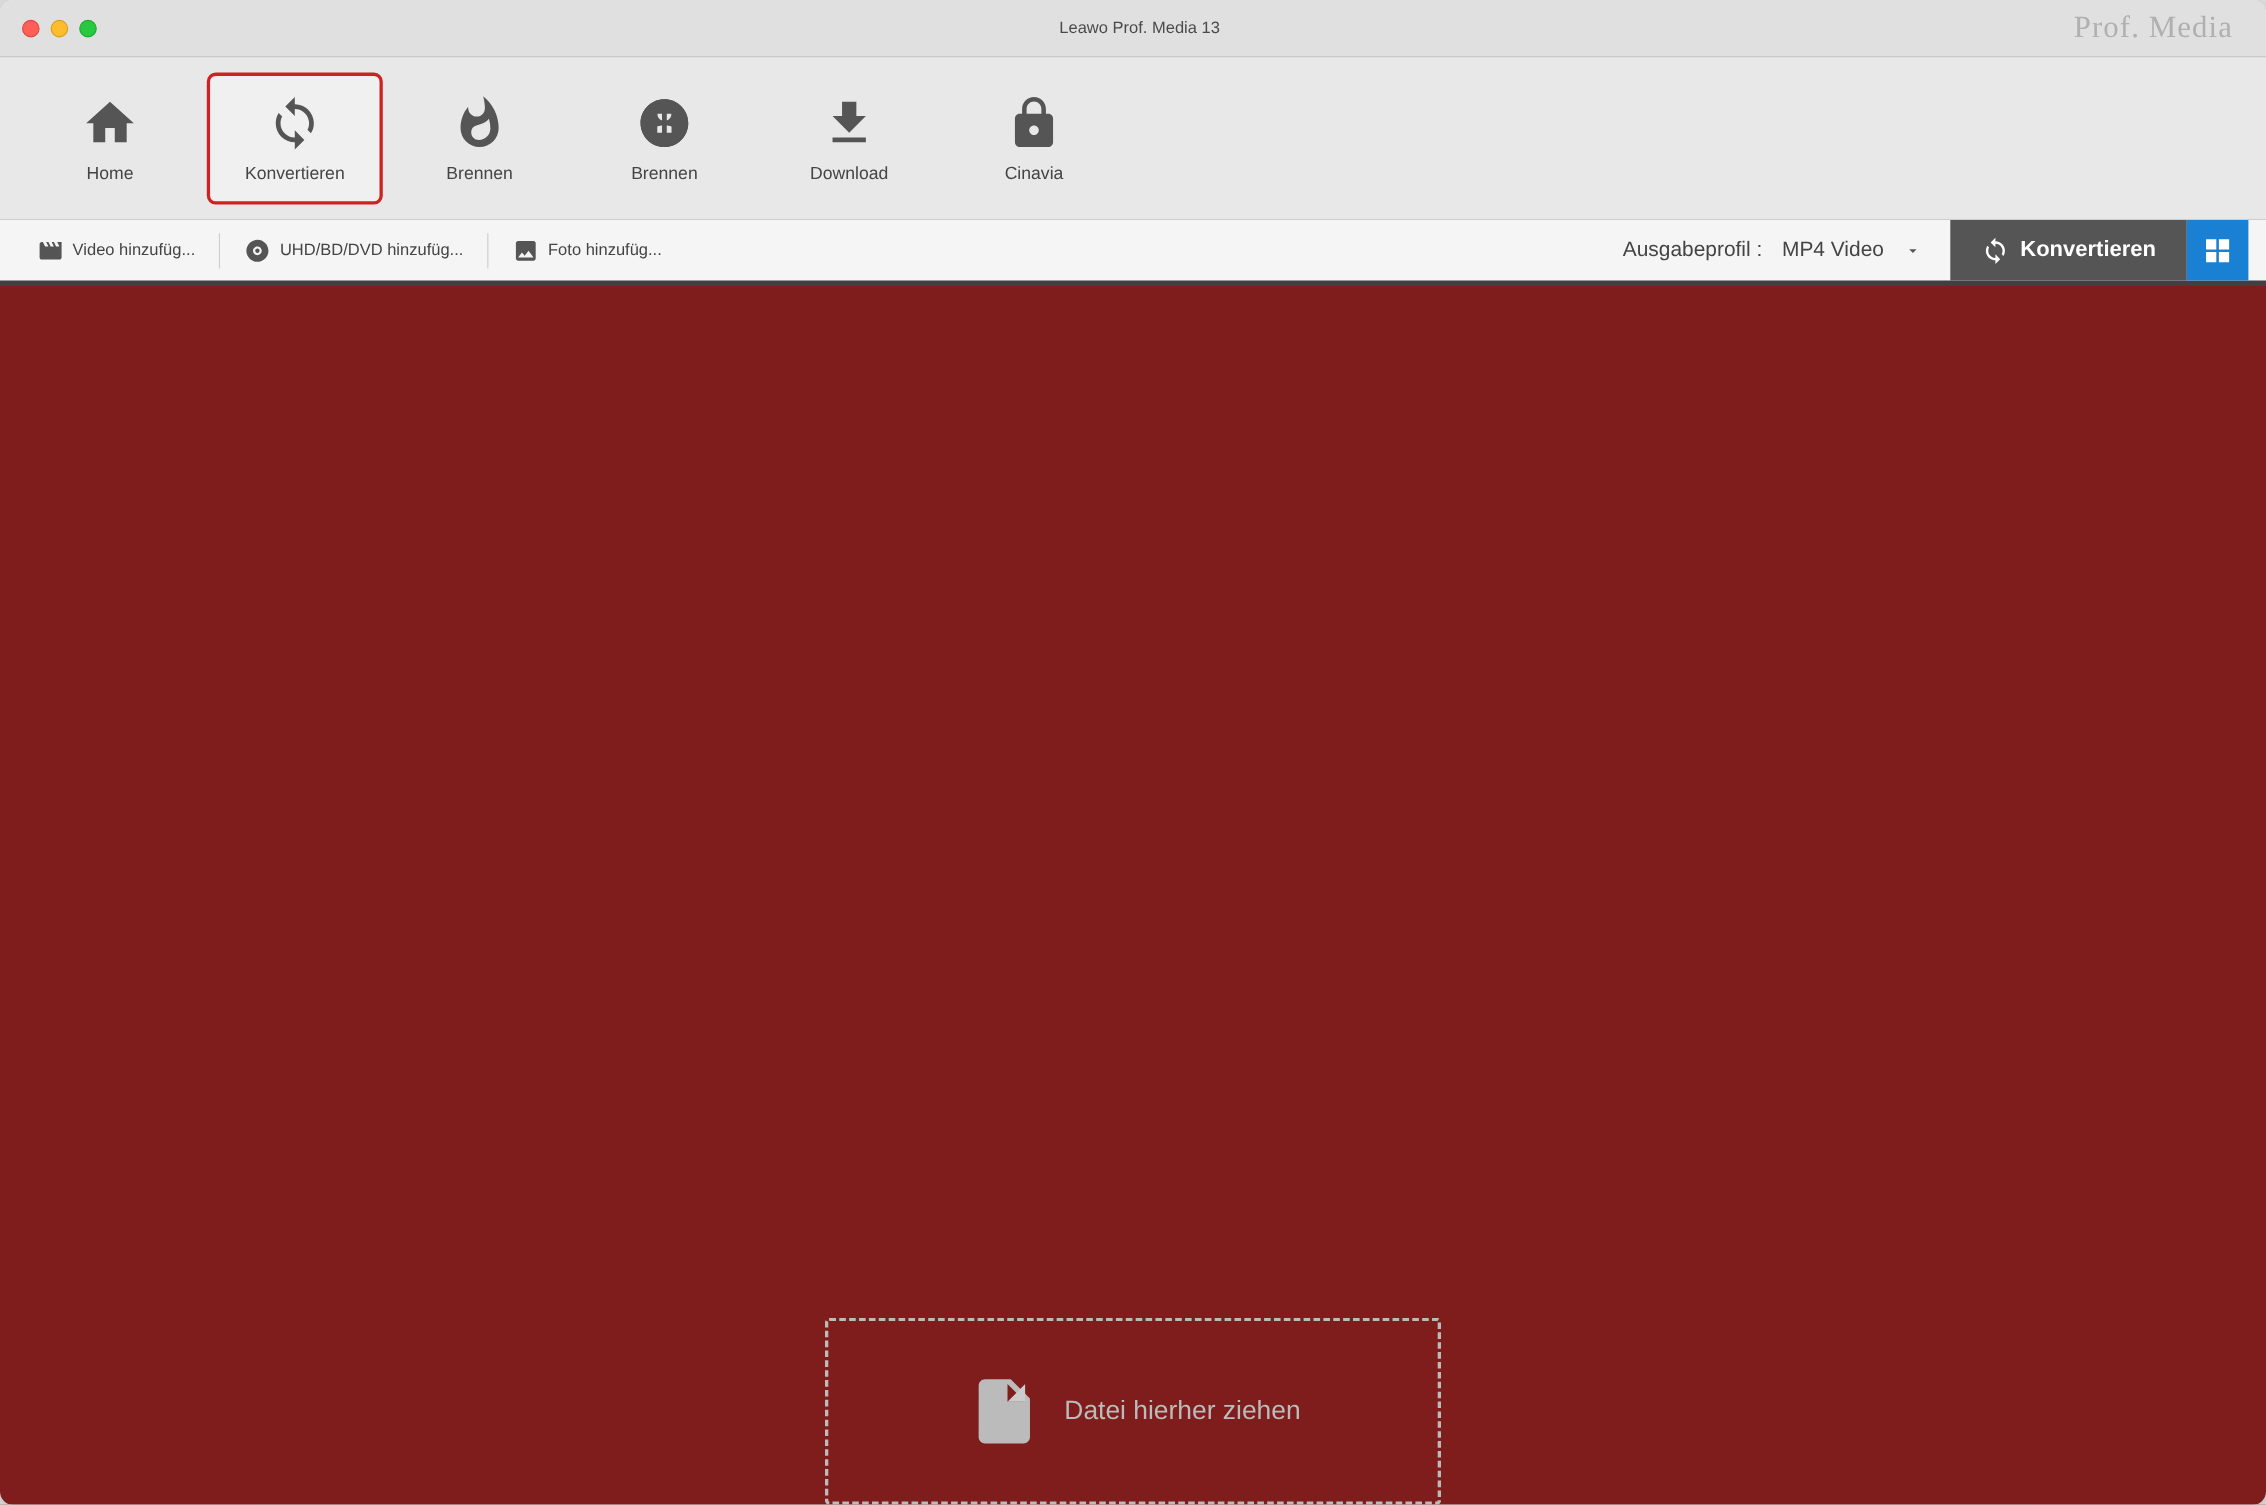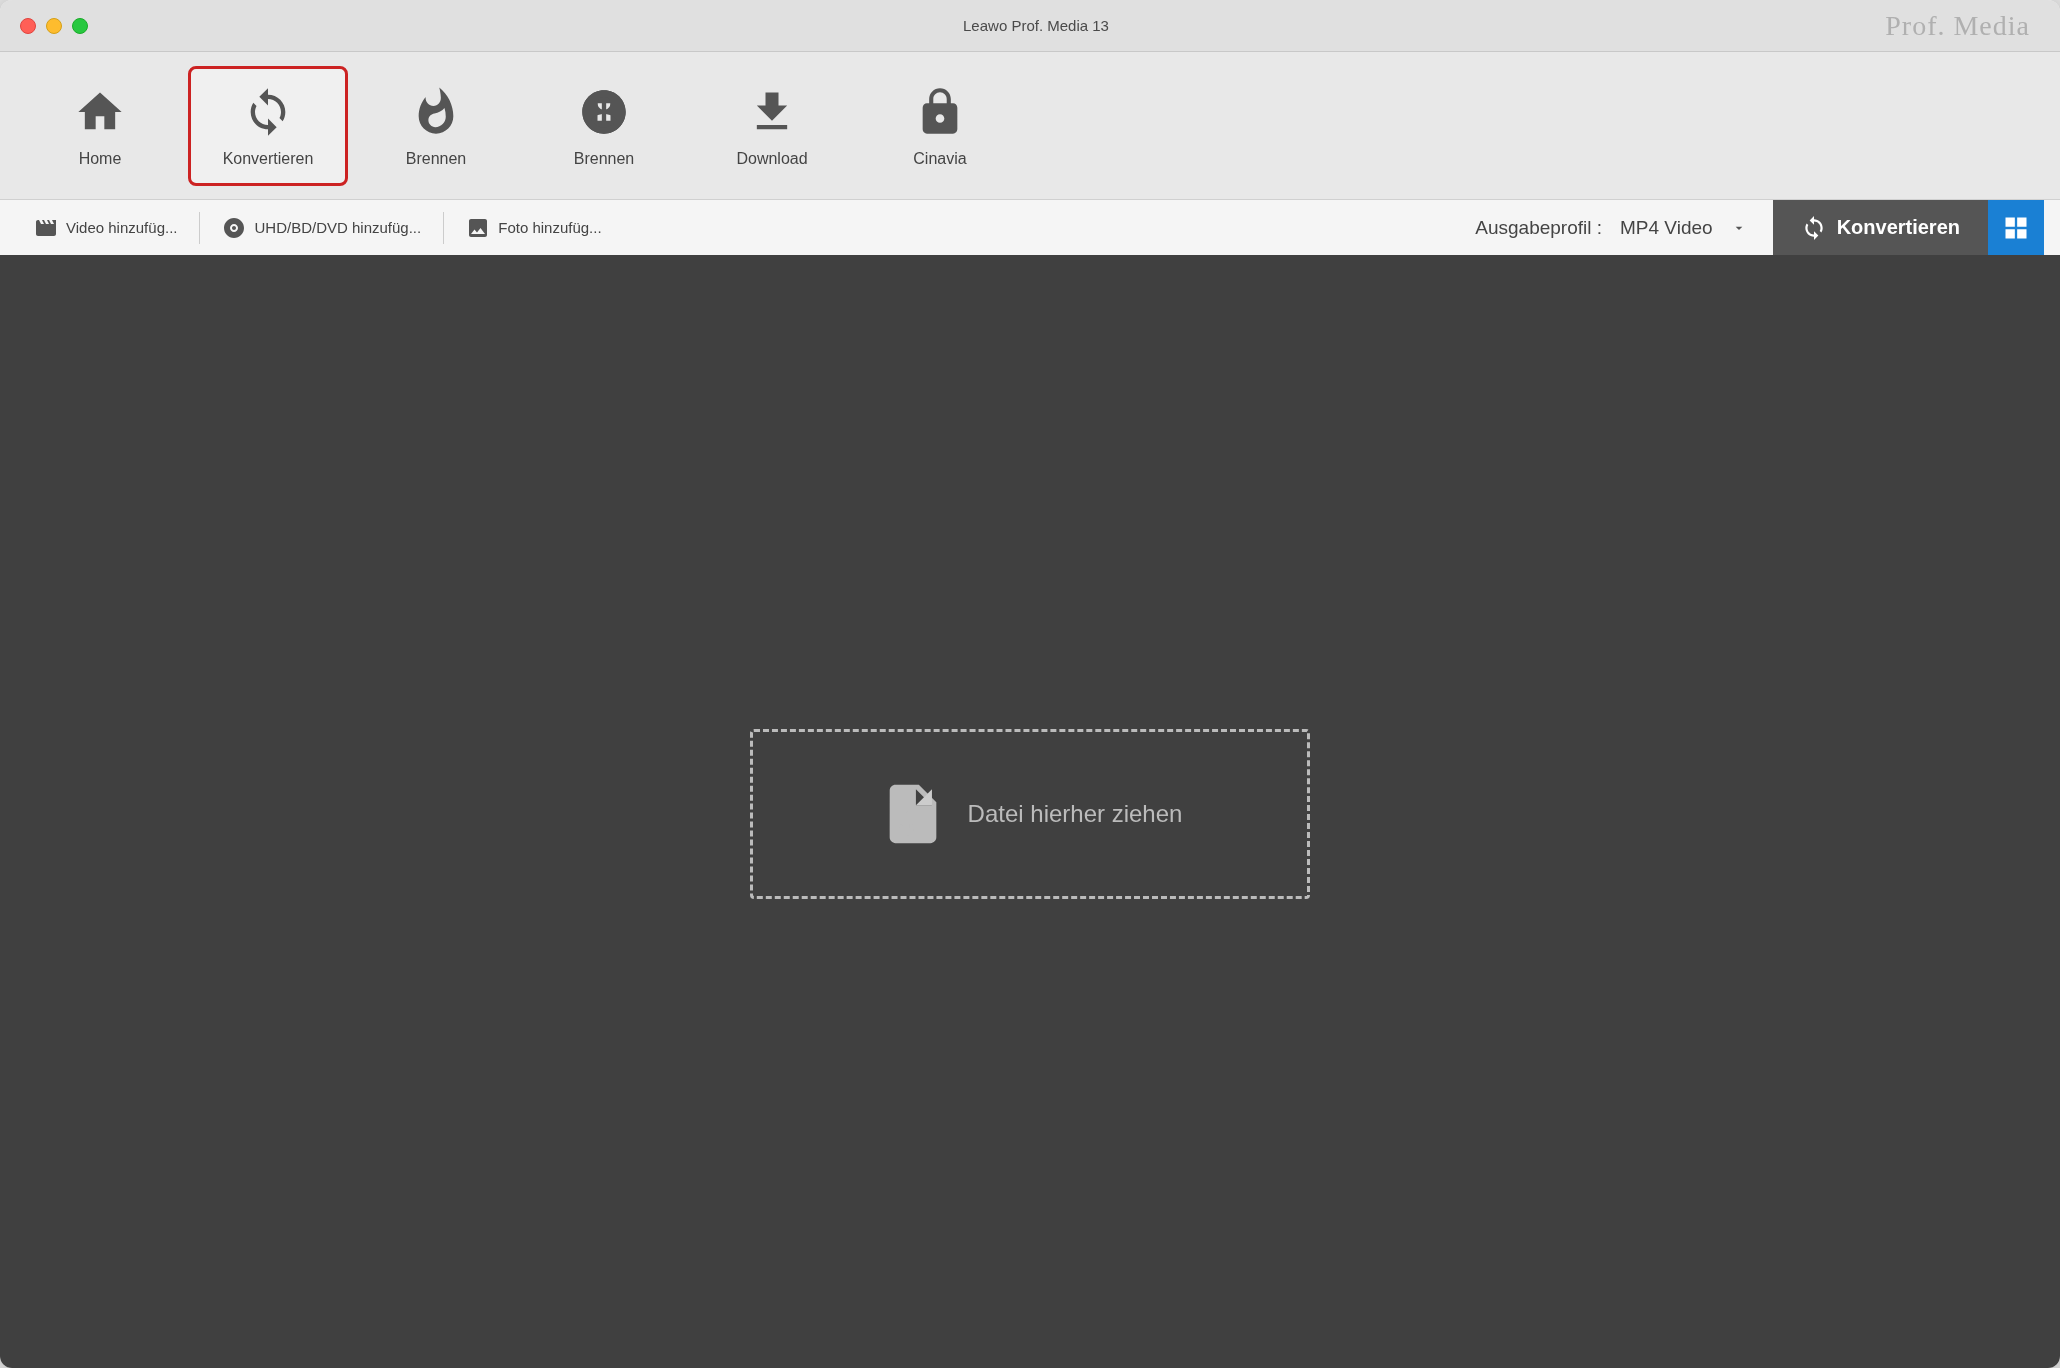--- a/index.html
+++ b/index.html
@@ -223,23 +223,23 @@
 
     .convert-btn-side svg {
       width: 28px;
       height: 28px;
       fill: white;
     }
 
     
     .main-content {
       flex: 1;
-      background: #404040;
-      display: flex;
-      align-items: center;
+      background: #7f1d1d;
+      display: flex;
+      align-items: flex-end;
       justify-content: center;
     }
 
     
     .drop-zone {
       width: 560px;
       height: 170px;
       border: 3px dashed #bbb;
       border-radius: 4px;
       display: flex;

